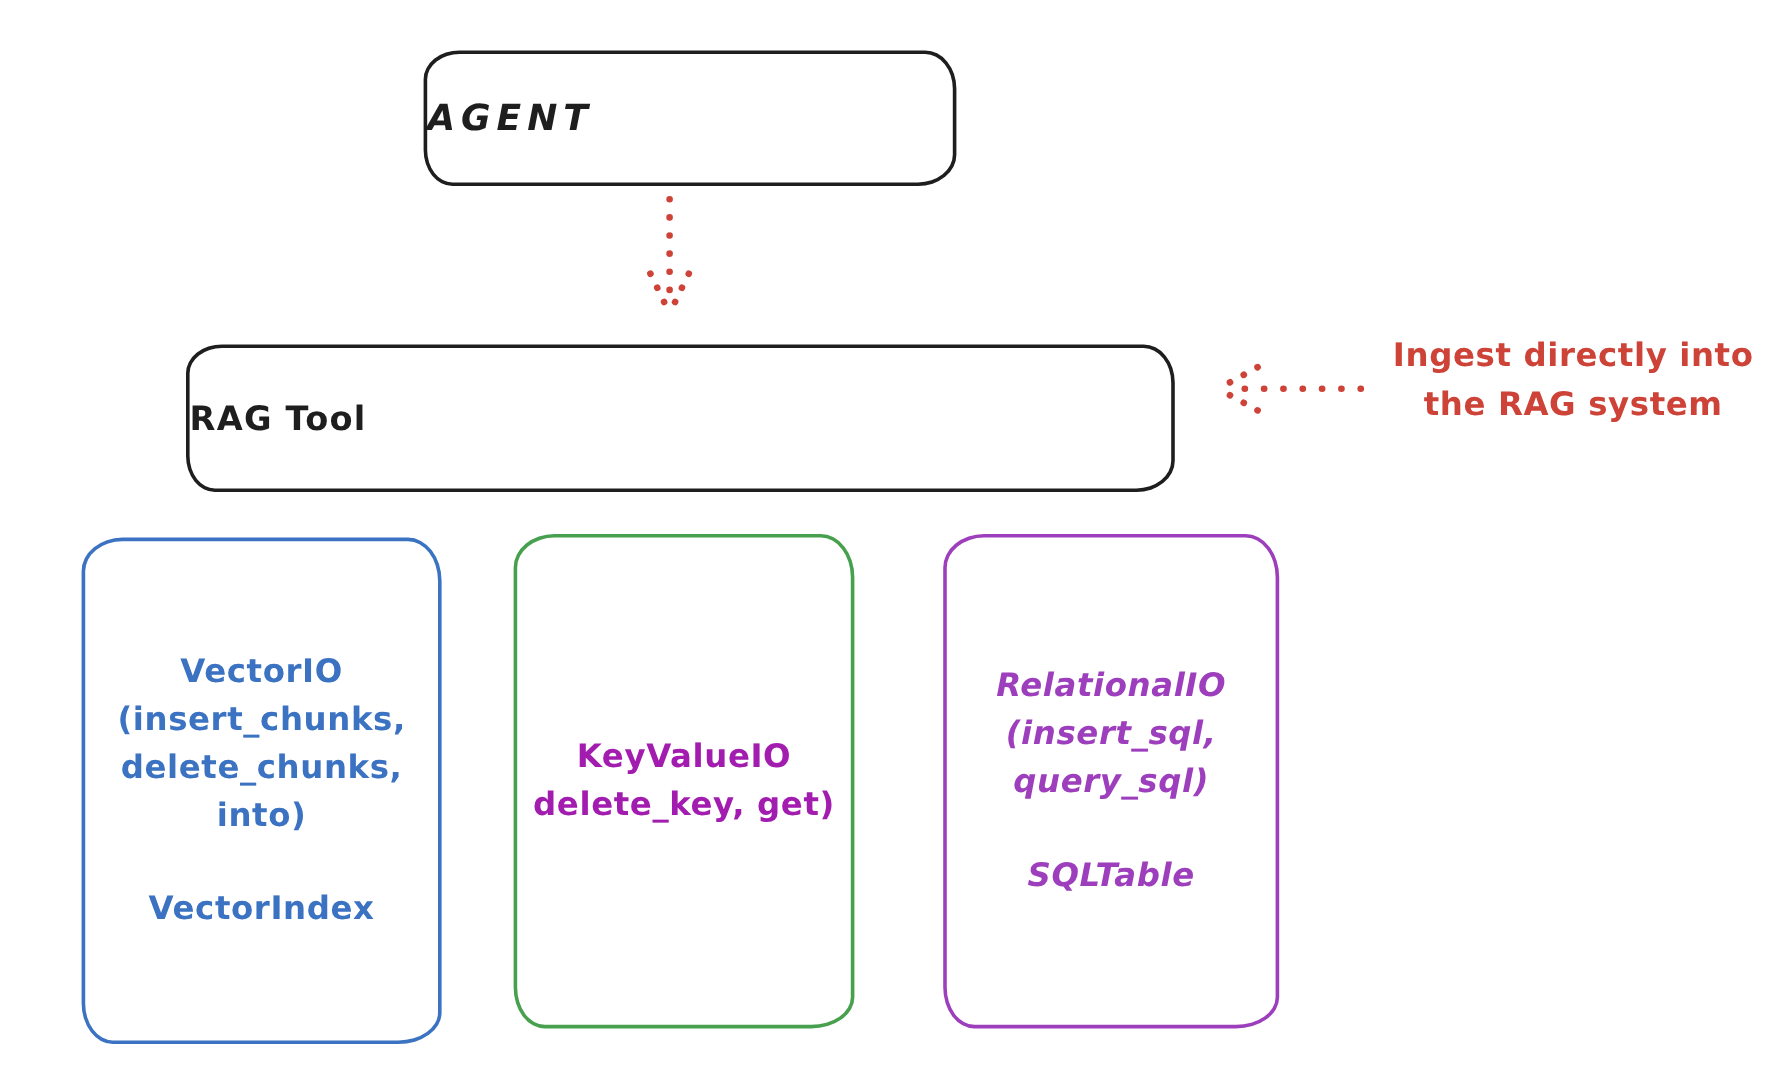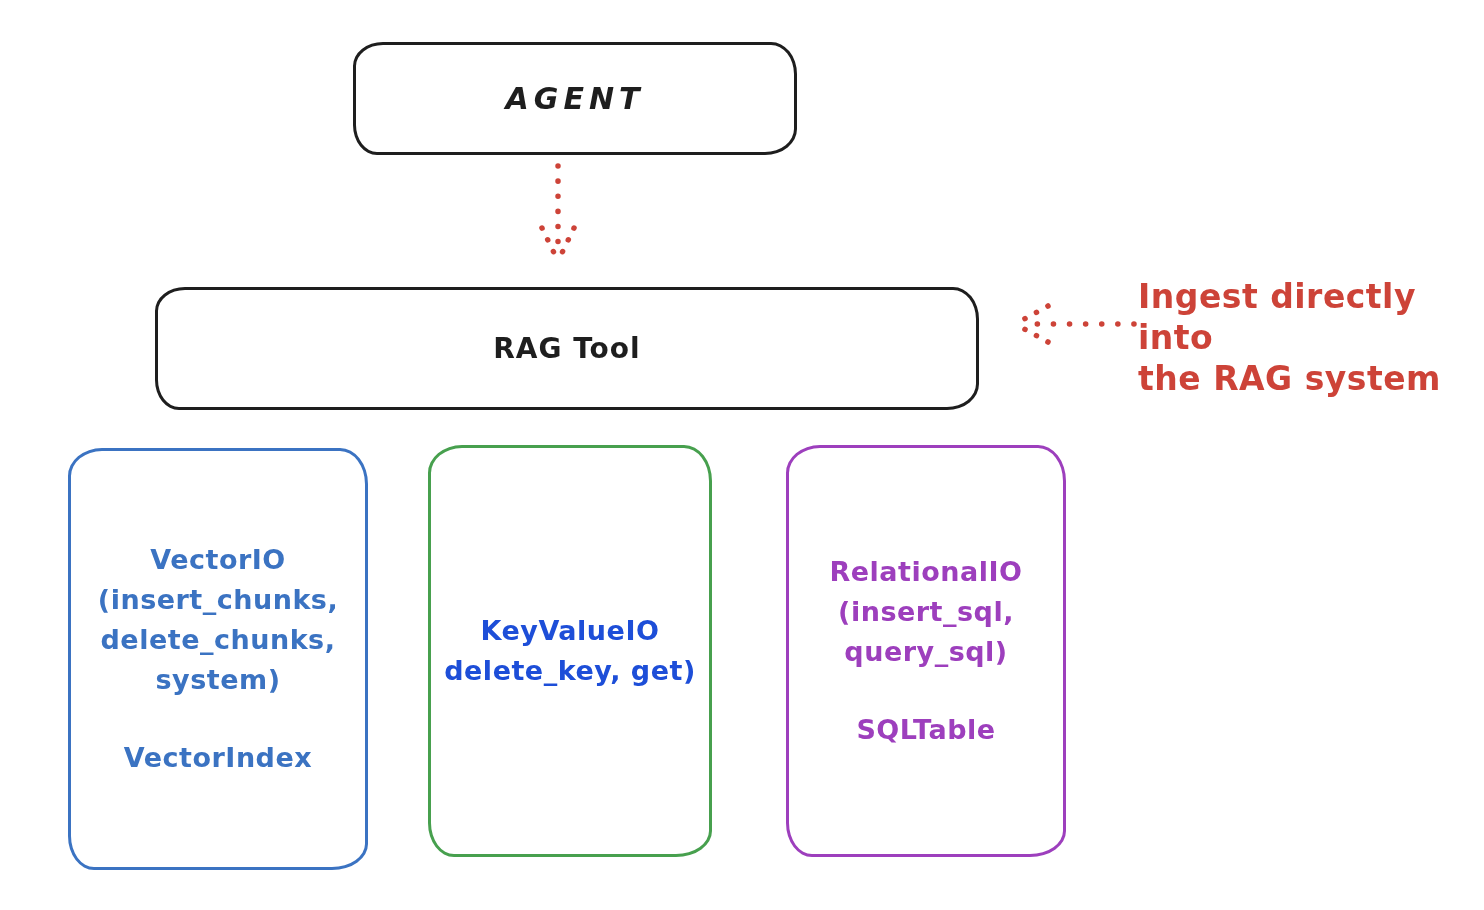--- a/index.html
+++ b/index.html
@@ -15,21 +15,20 @@
   }
 
   
   .sketch-box {
     position: absolute;
     background: #ffffff;
     border: 3px solid #1e1e1e;
     border-radius: 30px 26px 32px 24px / 24px 32px 26px 30px;
     display: flex;
     align-items: center;
-    justify-content: center;
   }
 
   .agent-box {
     left: 353px; top: 42px;
     width: 444px; height: 113px;
   }
   .agent-label {
     font-size: 30px;
     font-weight: 700;
     font-style: italic;
@@ -70,36 +69,37 @@
   .vector-box {
     left: 68px; top: 448px;
     width: 300px; height: 422px;
     border-color: #3b73c2;
     color: #3b73c2;
   }
   .keyvalue-box {
     left: 428px; top: 445px;
     width: 284px; height: 412px;
     border-color: #47a04e;
-    color: #1d4ed8;
+    color: #a21caf;
   }
   .relational-box {
     left: 786px; top: 445px;
     width: 280px; height: 412px;
     border-color: #9d3fbd;
     color: #9d3fbd;
+    font-style: italic;
   }
 
   
   .annotation-text {
     position: absolute;
     left: 1138px; top: 276px;
     width: 346px;
-    text-align: left;
-    font-size: 33px;
+    text-align: center;
+    font-size: 27px;
     font-weight: 700;
     line-height: 41px;
     color: #cd4338;
     letter-spacing: 0.5px;
   }
 
   .arrow-svg { position: absolute; }
   .arrow-down-svg { left: 528px; top: 158px; }
   .arrow-left-svg { left: 1008px; top: 298px; }
 </style>
@@ -130,21 +130,21 @@
 
   <div class="annotation-text">
     <span>Ingest directly into</span><br>
     <span>the RAG system</span>
   </div>
 
   <div class="backend-box vector-box">
     <span>VectorIO</span>
     <span>(insert_chunks,</span>
     <span>delete_chunks,</span>
-    <span>system)</span>
+    <span>into)</span>
     <span class="index-label">VectorIndex</span>
   </div>
 
   <div class="backend-box keyvalue-box">
     <span>KeyValueIO</span>
     <span>delete_key, get)</span>
   </div>
 
   <div class="backend-box relational-box">
     <span>RelationalIO</span>

